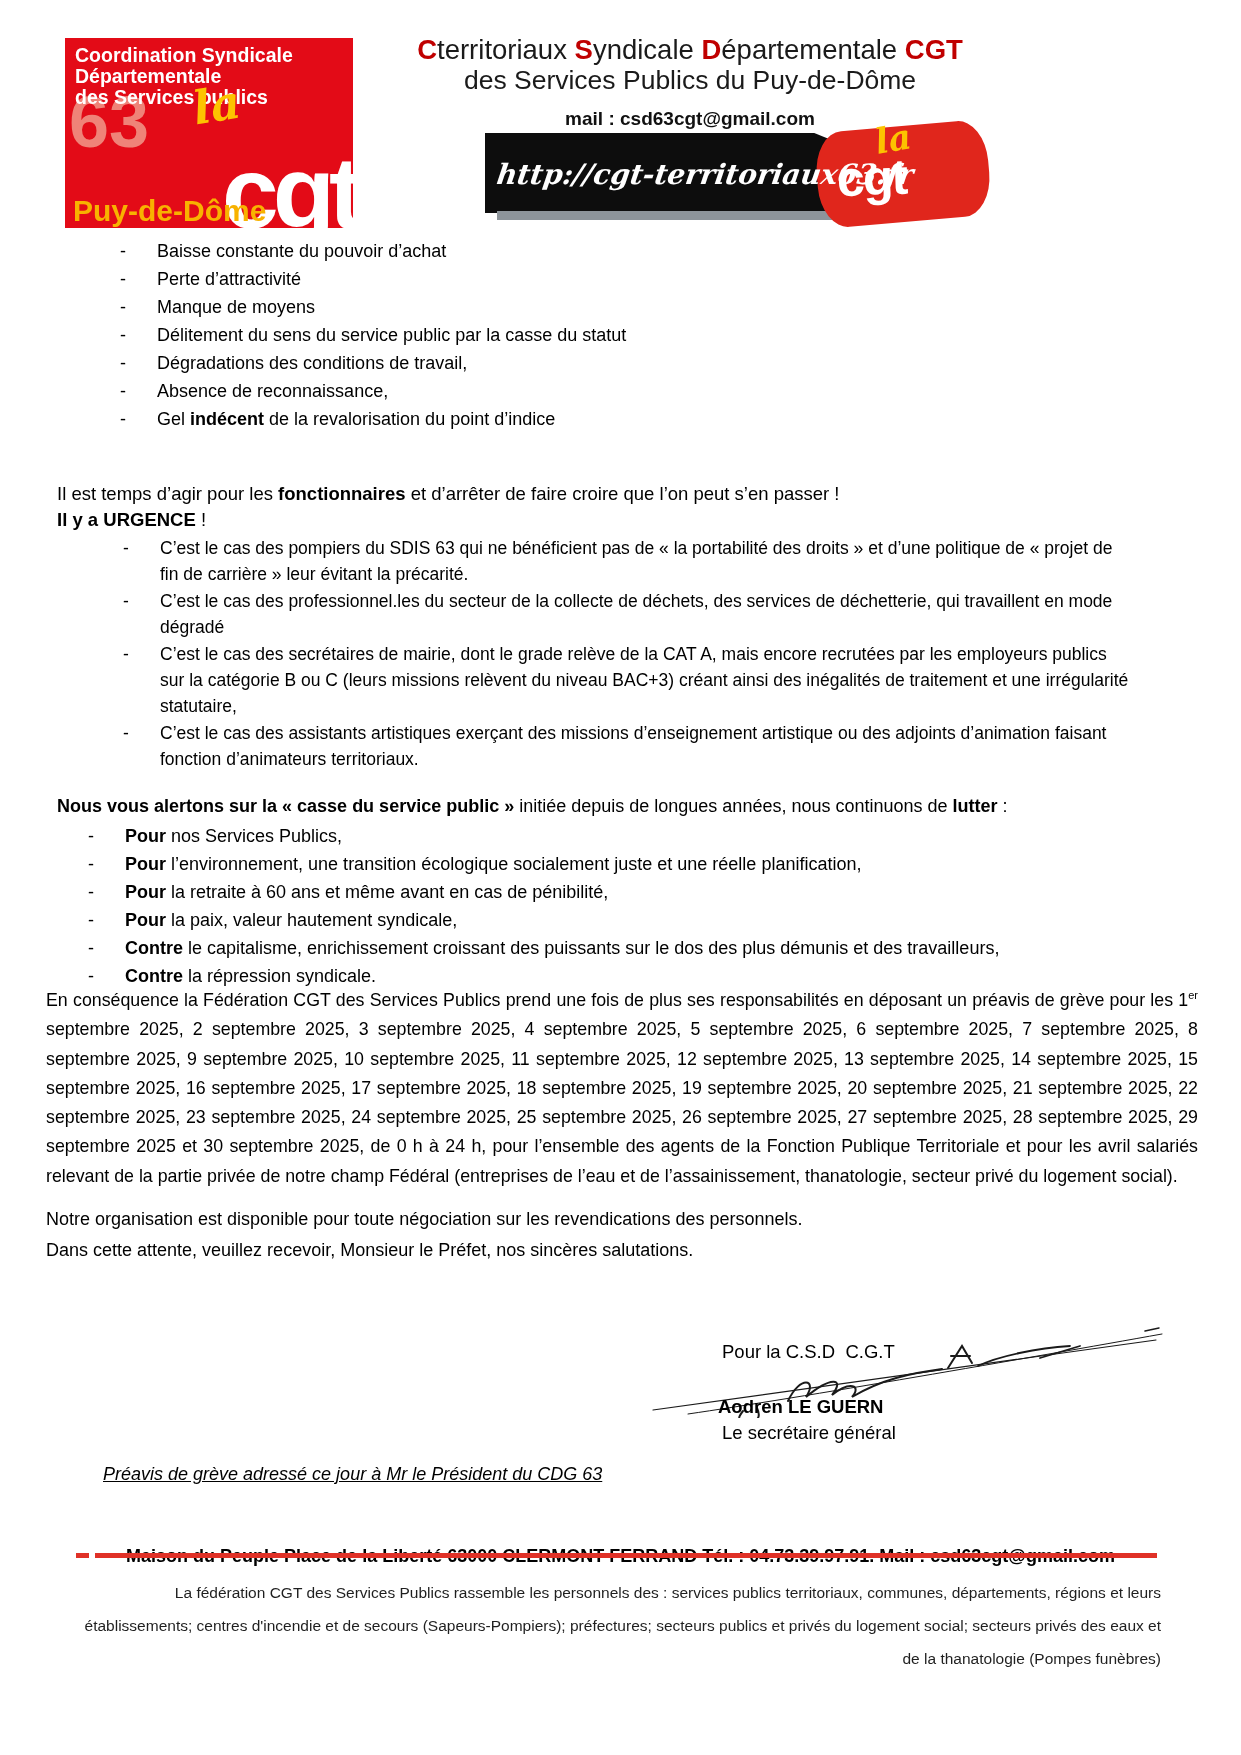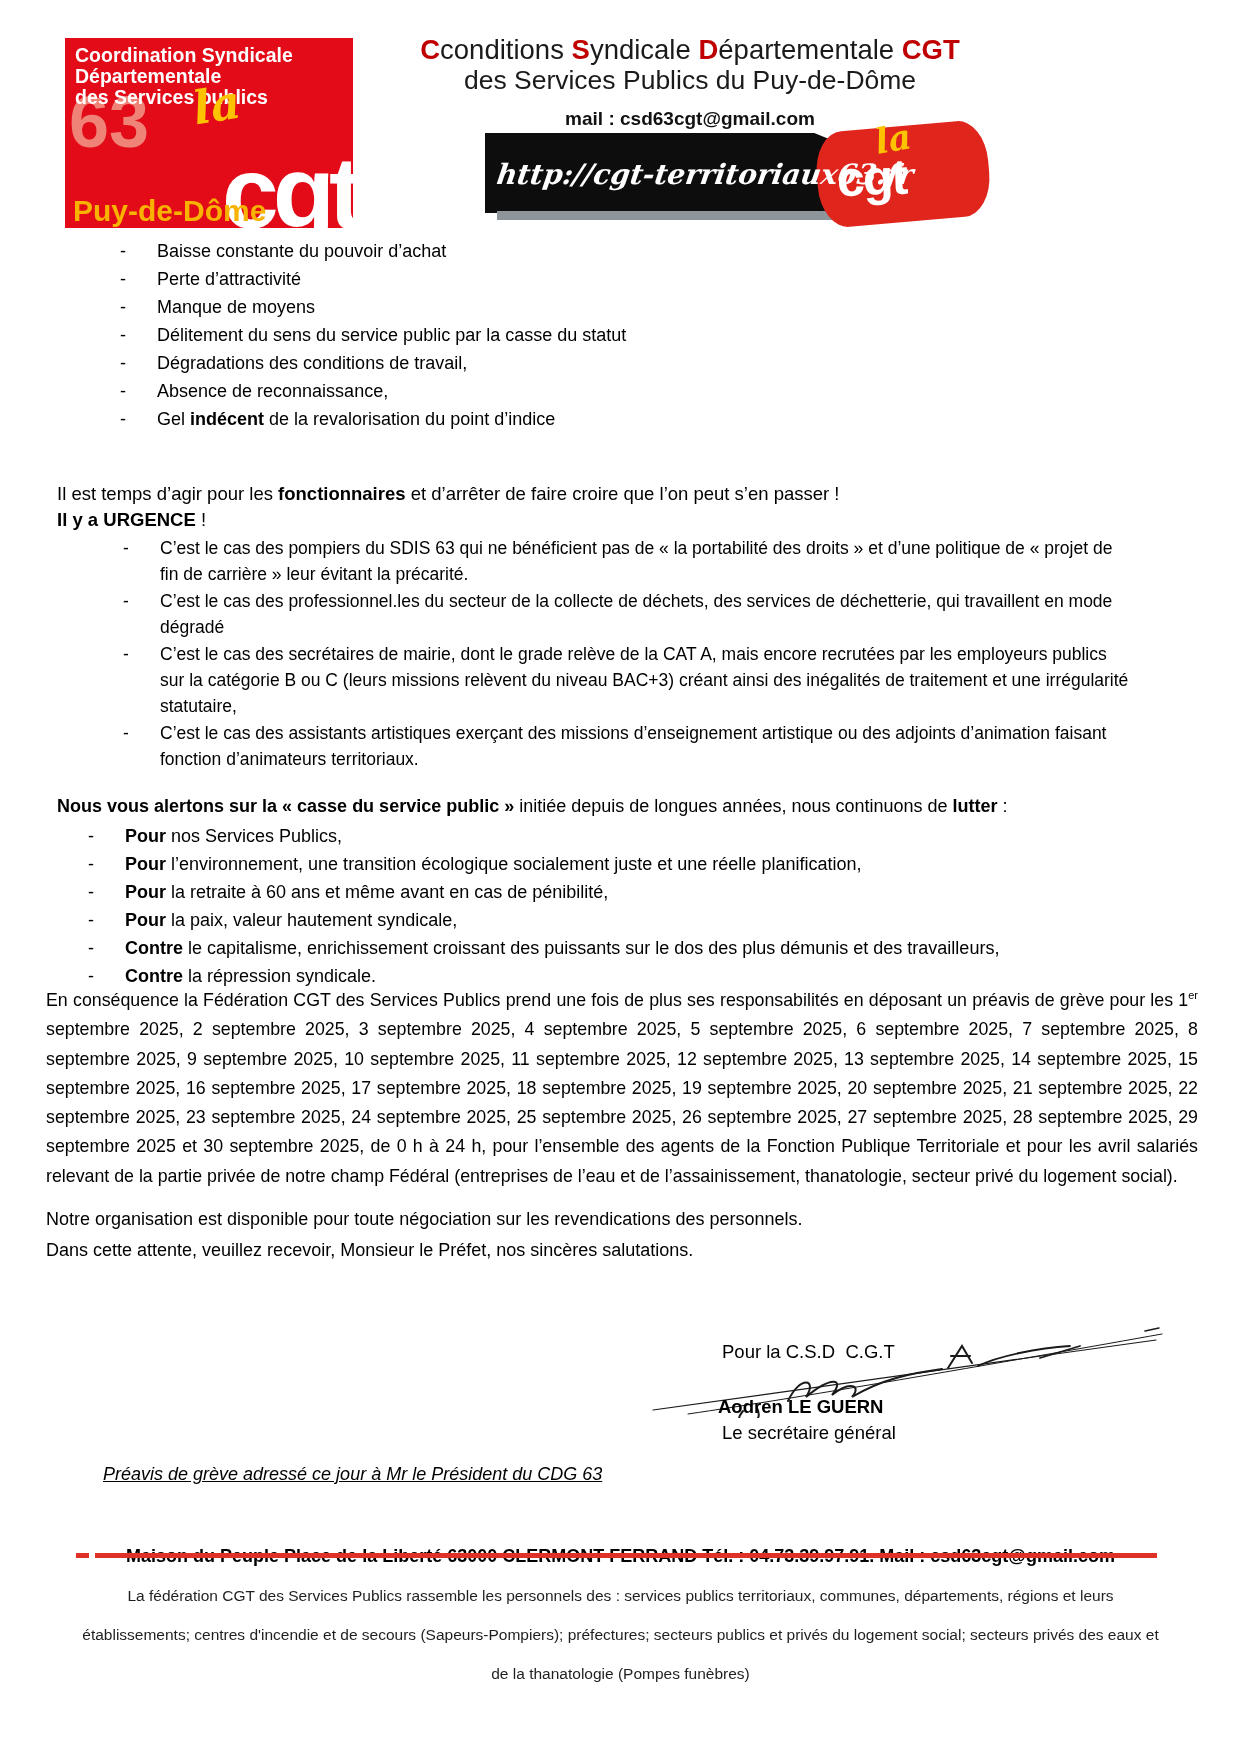--- a/index.html
+++ b/index.html
@@ -60,22 +60,22 @@
 
   .signoff{position:absolute;left:722px;top:1284px;font-size:18.5px;font-weight:normal;line-height:27px;white-space:pre-wrap;}
   .signature{position:absolute;left:648px;top:1326px;}
   .signatory{position:absolute;left:718px;top:1396px;font-size:18.5px;font-weight:bold;}
 
   .preavis{position:absolute;left:57px;top:1464px;font-size:18px;font-style:italic;text-decoration:underline;margin-left:46px;}
 
   .footer-address{position:absolute;left:0;top:1510px;width:100%;text-align:center;font-weight:bold;font-size:18px;margin-top:36px;}
   .divider-dash{position:absolute;left:76px;top:1553px;width:13px;height:5px;background:#e03127;}
   .divider{position:absolute;left:95px;top:1553px;width:1062px;height:5px;background:#e03127;}
-  .footnote{position:absolute;left:0;top:1576px;width:100%;box-sizing:border-box;padding:0 80px;text-align:center;
-            font-size:15.5px;line-height:39px;color:#1f1f1f;}
+  .footnote{position:absolute;left:0;top:1576px;width:100%;box-sizing:border-box;padding:0 80px;text-align:right;
+            font-size:15.5px;line-height:33px;color:#1f1f1f;}
 
   sup{font-size:11px;vertical-align:super;line-height:0;}
 </style>
 </head>
 <body>
 
 <div class="page">
 
   <div class="logo-box">
     <div class="logo-lines">
@@ -83,21 +83,21 @@
       <div>Départementale</div>
       <div>des Services publics</div>
     </div>
     <div class="logo-63">63</div>
     <div class="logo-la">la</div>
     <div class="logo-cgt">cgt</div>
     <div class="logo-puy">Puy-de-Dôme</div>
   </div>
 
   <div class="header-title">
-    <div class="title-l1"><span class="red" style="font-weight: bold;">C</span><span>conditions </span><span class="red" style="font-weight: bold;">S</span><span>yndicale </span><span class="red" style="font-weight: bold;">D</span><span>épartementale </span><span class="red" style="font-weight: bold;">CGT</span></div>
+    <div class="title-l1"><span class="red" style="font-weight: bold;">C</span><span>territoriaux </span><span class="red" style="font-weight: bold;">S</span><span>yndicale </span><span class="red" style="font-weight: bold;">D</span><span>épartementale </span><span class="red" style="font-weight: bold;">CGT</span></div>
     <div class="title-l2">des Services Publics du Puy-de-Dôme</div>
     <div class="mail-line">mail : csd63cgt@gmail.com</div>
   </div>
 
   <div class="banner">
     <div class="banner-black"></div>
     <div class="banner-shadow"></div>
     <div class="banner-brush"></div>
     <div class="banner-url">http://cgt-territoriaux63.fr</div>
     <div class="banner-la">la</div>

